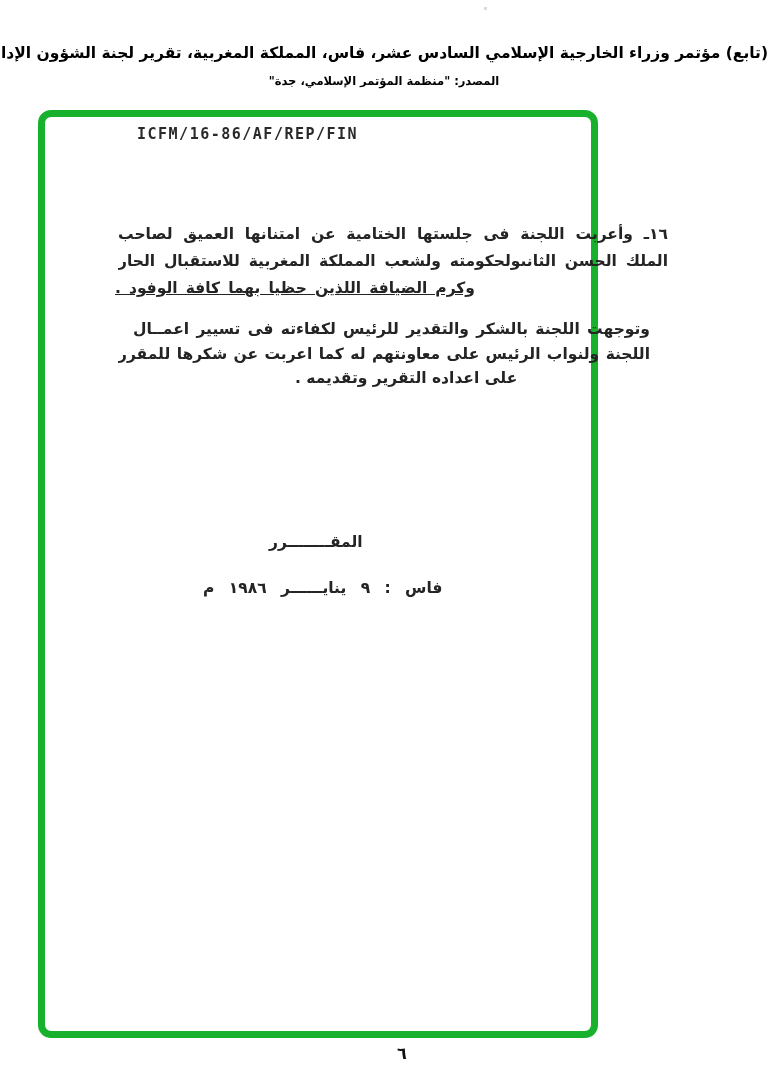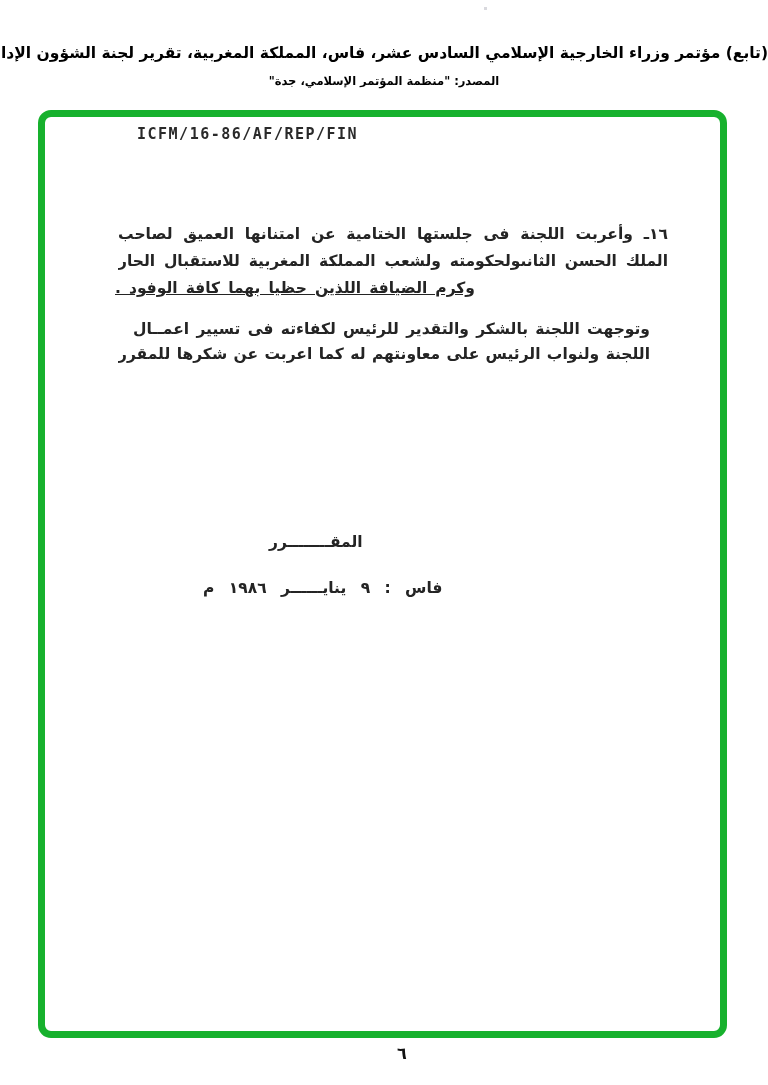--- a/index.html
+++ b/index.html
@@ -15,21 +15,21 @@
   }
   .header-source {
     position:absolute; top:74px; left:0; width:768px;
     font-size:11.5px; font-weight:bold; color:#000;
     text-align:center; direction:rtl;
   }
   .speck { position:absolute; top:7px; left:484px; width:3px; height:3px; background:#d9d9de; }
 
   
   .scan-frame {
-    position:absolute; left:38px; top:110px; width:689px; height:928px;
+    position:absolute; left:38px; top:110px; width:560px; height:928px;
     border:7px solid #17b12d; border-radius:13px; background:#ffffff;
   }
   .scan-inner { position:relative; width:100%; height:100%; }
 
   .ref-code {
     position:absolute; left:92px; top:8px;
     font-family:"DejaVu Sans Mono","Liberation Mono",monospace;
     font-size:15px; letter-spacing:1.5px; color:#2a2a2a; font-weight:bold;
   }
 
@@ -70,20 +70,21 @@
   <div class="scan-inner">
 
     <div class="ref-code">ICFM/16-86/AF/REP/FIN</div>
 
     <div class="ar-line just p16-l1">١٦ـ وأعربت اللجنة فى جلستها الختامية عن امتنانها العميق لصاحب الجلالة</div>
     <div class="ar-line just p16-l2">الملك الحسن الثانىولحكومته ولشعب المملكة المغربية للاستقبال الحار</div>
     <div class="ar-line just p16-l3">وكرم الضيافة اللذين حظيا بهما كافة الوفود .</div>
 
     <div class="ar-line just p2-l1">وتوجهت اللجنة بالشكر والتقدير للرئيس لكفاءته فى تسيير اعمــال</div>
     <div class="ar-line just p2-l2">اللجنة ولنواب الرئيس على معاونتهم له كما اعربت عن شكرها للمقرر</div>
+    <div class="ar-line p2-l3">على اعداده التقرير وتقديمه .</div>
 
     <div class="ar-line sig-title">المقــــــــرر</div>
 
     <div class="ar-line date-line">فاس : ٩ ينايــــــر ١٩٨٦ م</div>
 
   </div>
 </section>
 
 <footer>
   <div class="page-number">٦</div>

